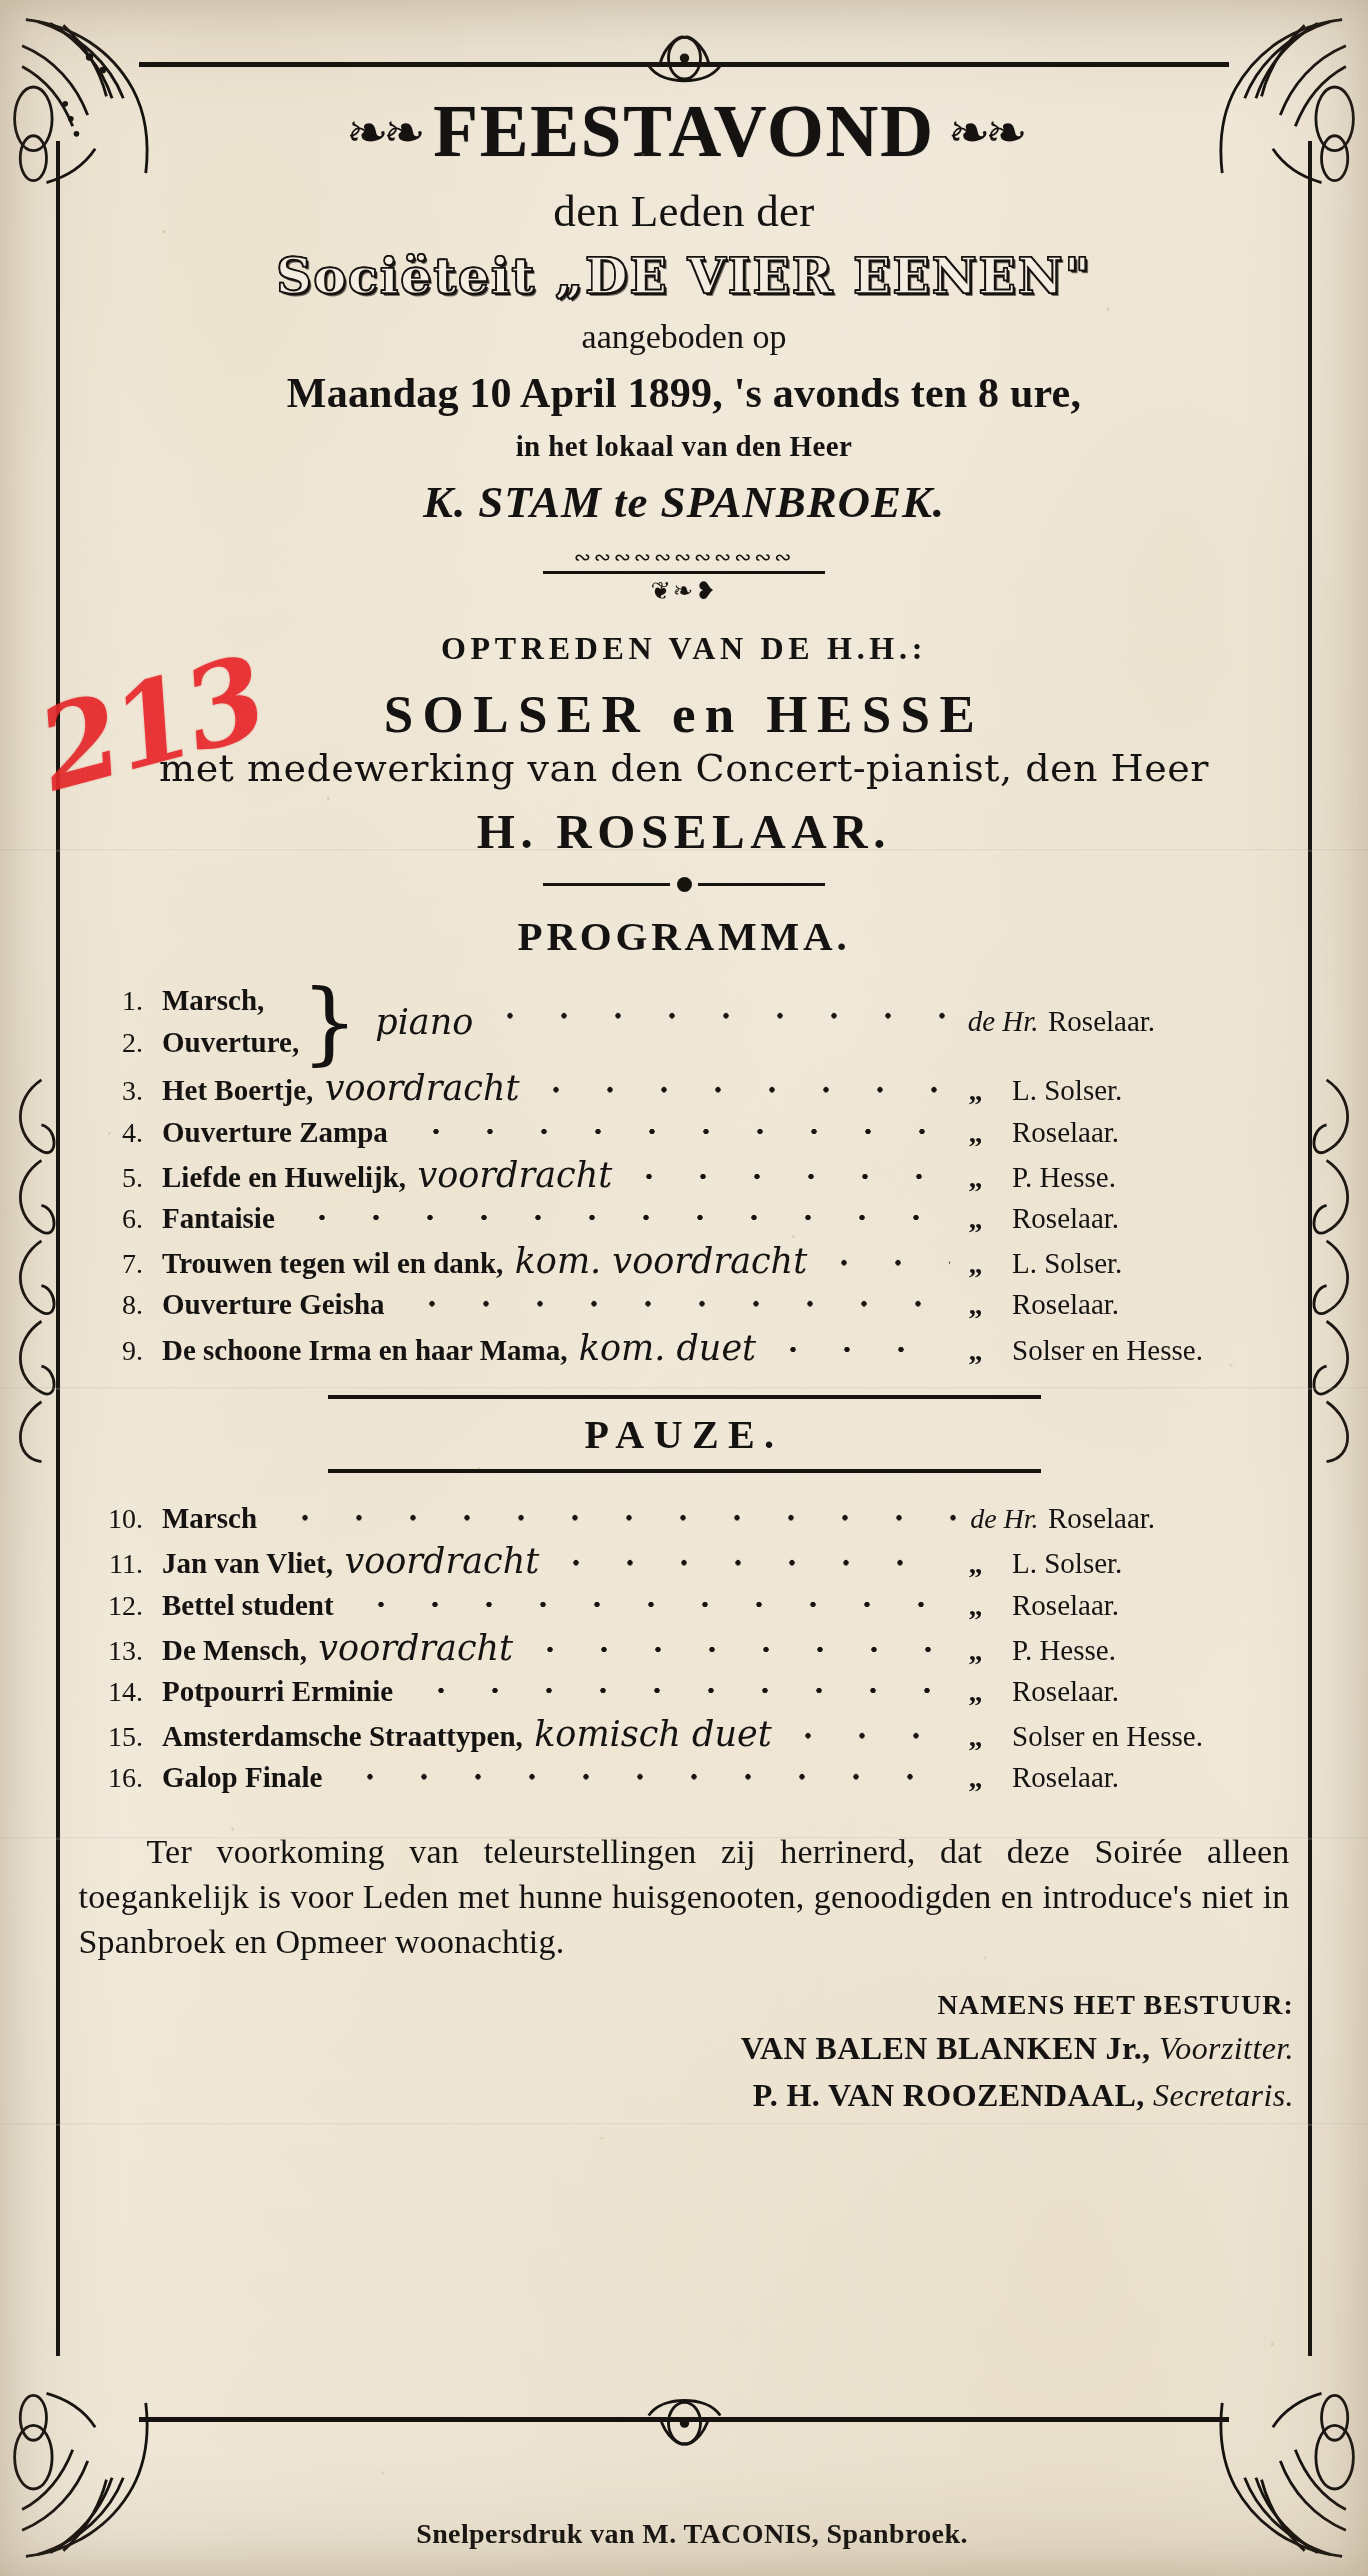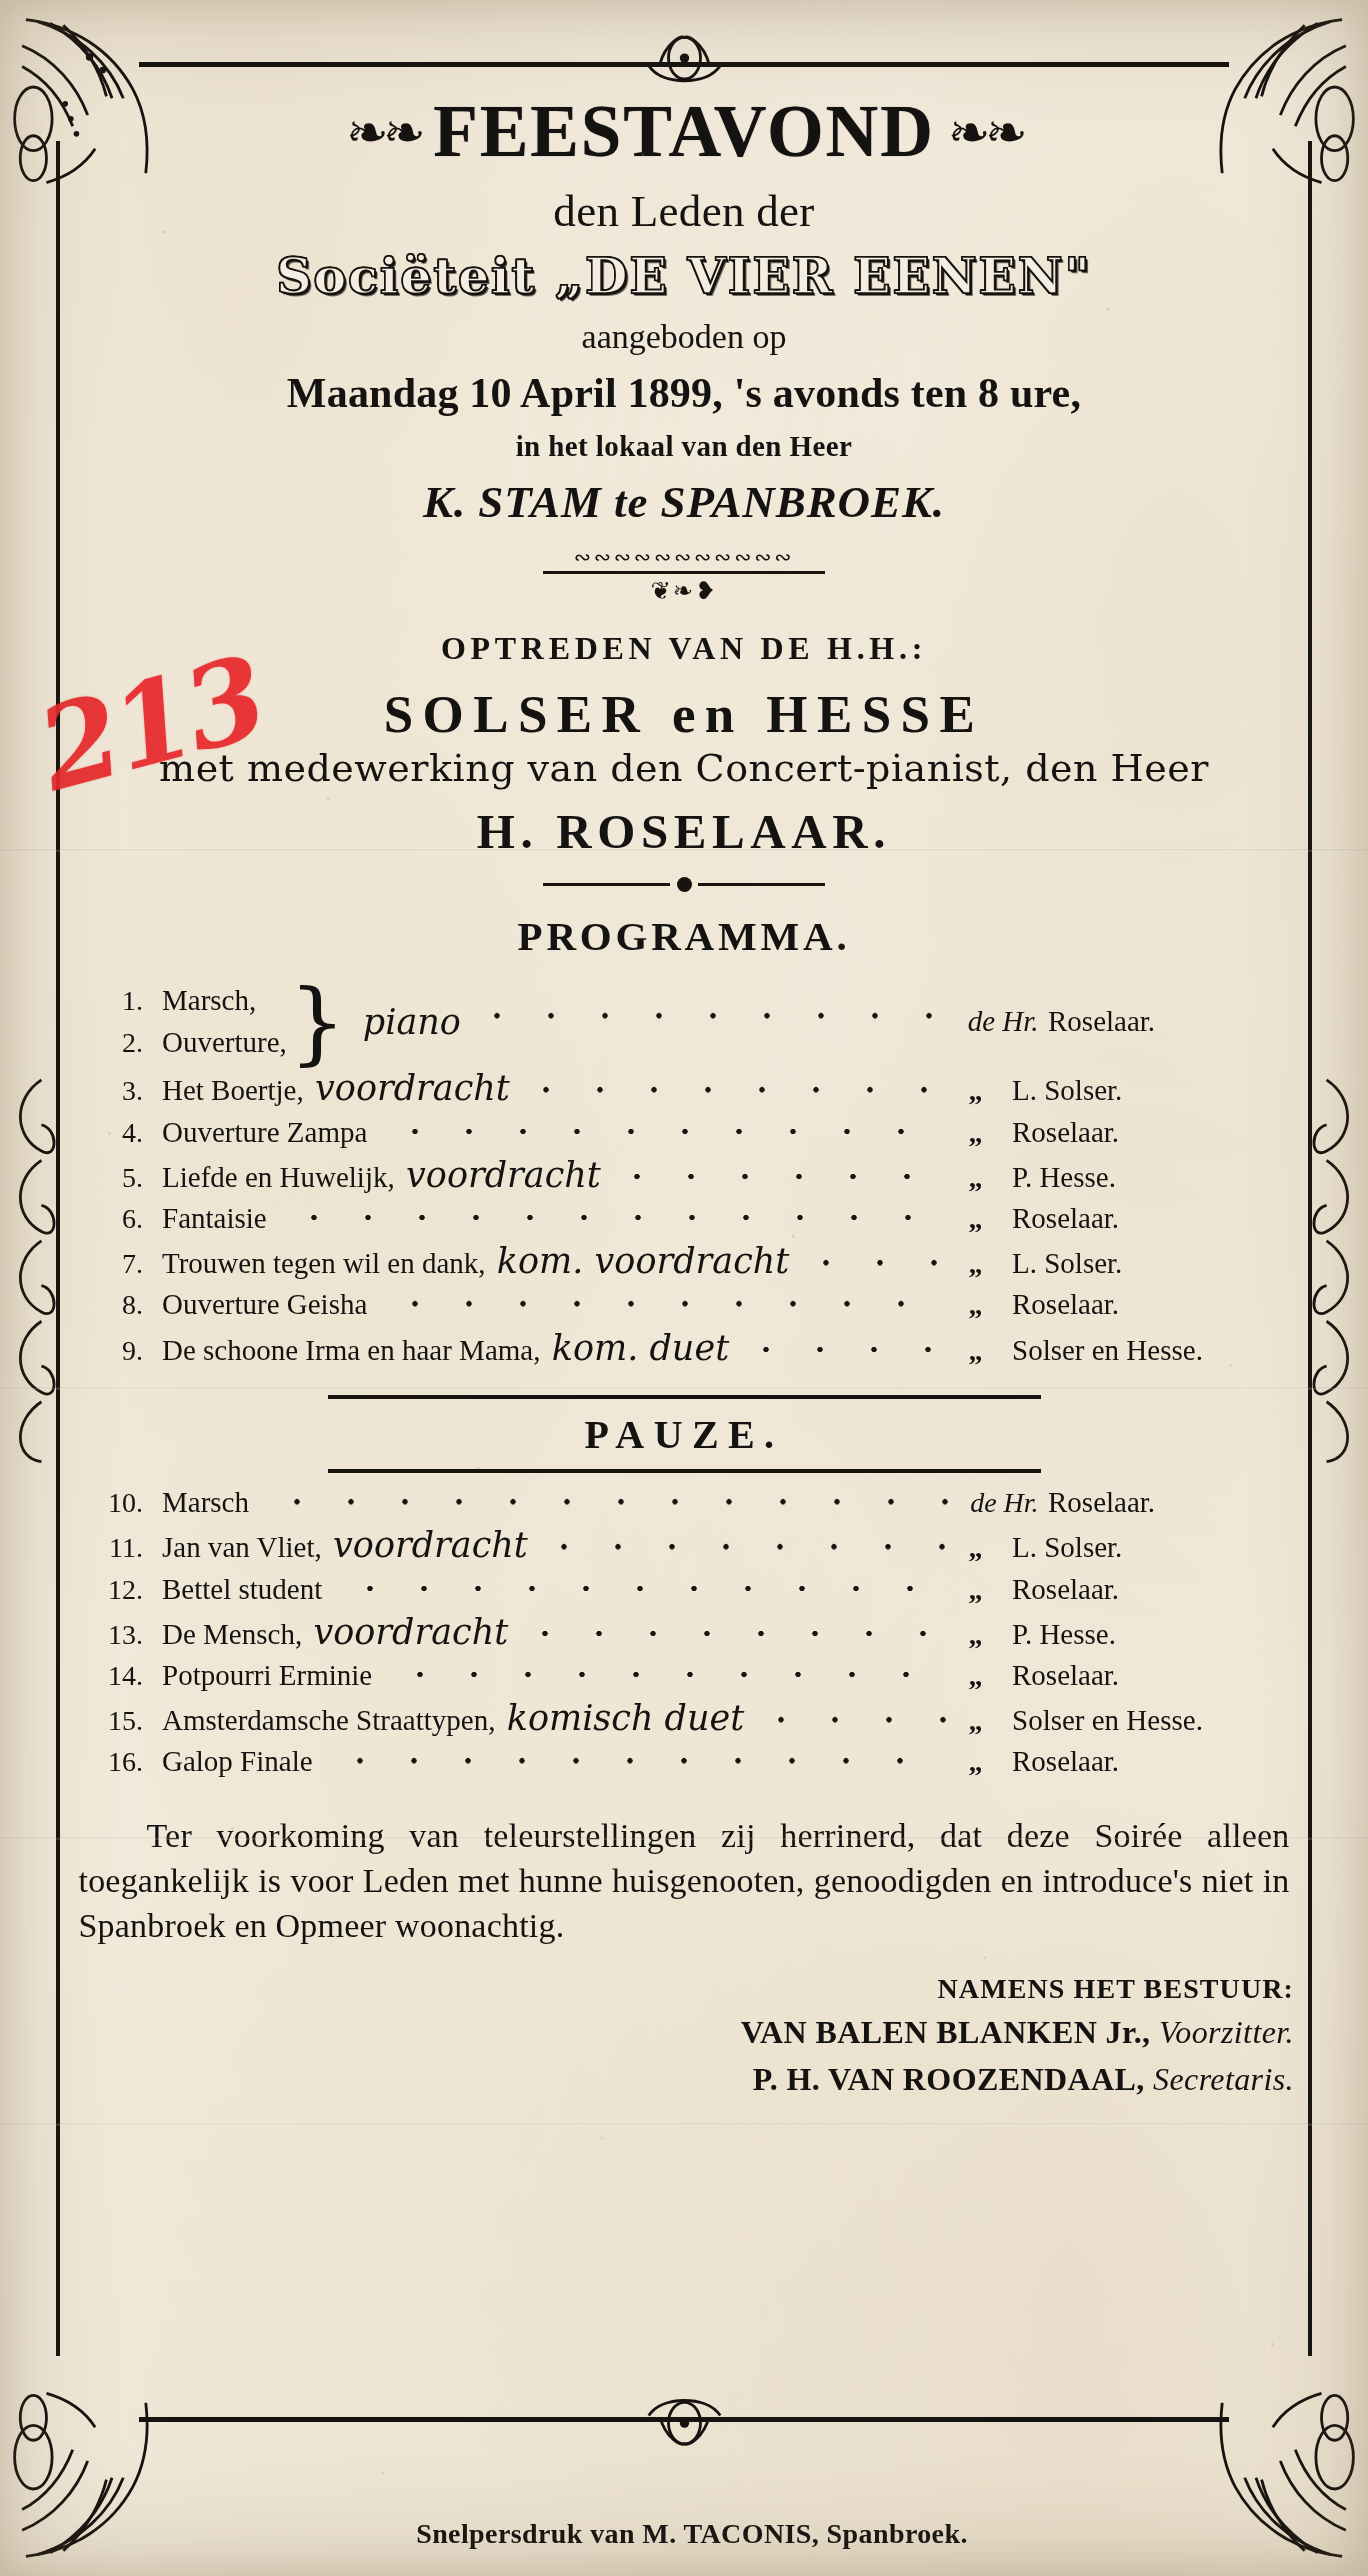--- a/index.html
+++ b/index.html
@@ -81,21 +81,21 @@
   .dot-rule{margin:17px auto 0;width:282px;display:flex;align-items:center;justify-content:center;}
   .dot-rule .l{flex:1;height:2.8px;background:#17130f;}
   .dot-rule .d{width:15px;height:15px;border-radius:50%;background:#17130f;margin:0 6.6px;}
 
   .programma{font-size:41px;font-weight:700;letter-spacing:3.8px;margin-top:20.6px;}
 
   
   .list{margin:17px auto 0;width:1220px;text-align:left;}
   .row{display:flex;align-items:baseline;font-size:29px;line-height:1.0;padding:5.6px 0;}
   .num{width:69px;text-align:right;padding-right:19px;font-size:28px;}
-  .piece{font-weight:400;white-space:nowrap;}
+  .piece{font-weight:700;white-space:nowrap;}
   .kind{font-style:italic;font-weight:400;margin-left:11.3px;white-space:nowrap;font-family:"DejaVu Serif",serif;font-size:35px;}
   .leader{
     flex:1;margin:0 9.4px;position:relative;top:-5.6px;height:9.4px;
     background-image:radial-gradient(circle, #17130f 0 2.4px, transparent 3px);
     background-size:54px 9.4px;background-position:left center;background-repeat:repeat-x;
     min-width:28px;
   }
   .dehr{font-style:italic;margin-right:9.4px;white-space:nowrap;}
   .quote{width:32px;text-align:center;font-weight:700;font-size:28px;flex:none;}
   .who{width:282px;padding-left:20.6px;white-space:nowrap;font-size:29px;}
@@ -356,21 +356,21 @@
         <span class="who">Solser en Hesse.</span>
       </div>
     </div>
 
     <div class="pauze-block">
       <div class="pauze-rule"></div>
       <div class="pauze-word">PAUZE.</div>
       <div class="pauze-rule"></div>
     </div>
 
-    <div class="list" style="margin-top:10px;">
+    <div class="list" style="margin-top:26px;">
       <div class="row">
         <span class="num">10.</span>
         <span class="piece">Marsch</span>
         <span class="kind"></span>
         <span class="leader"></span>
         <span class="quote" style="width:auto;font-style:italic;font-weight:400;margin-right:9.4px;">de Hr.</span>
         <span class="who" style="padding-left:0;width:246px;">Roselaar.</span>
       </div>
       <div class="row">
         <span class="num">11.</span>

